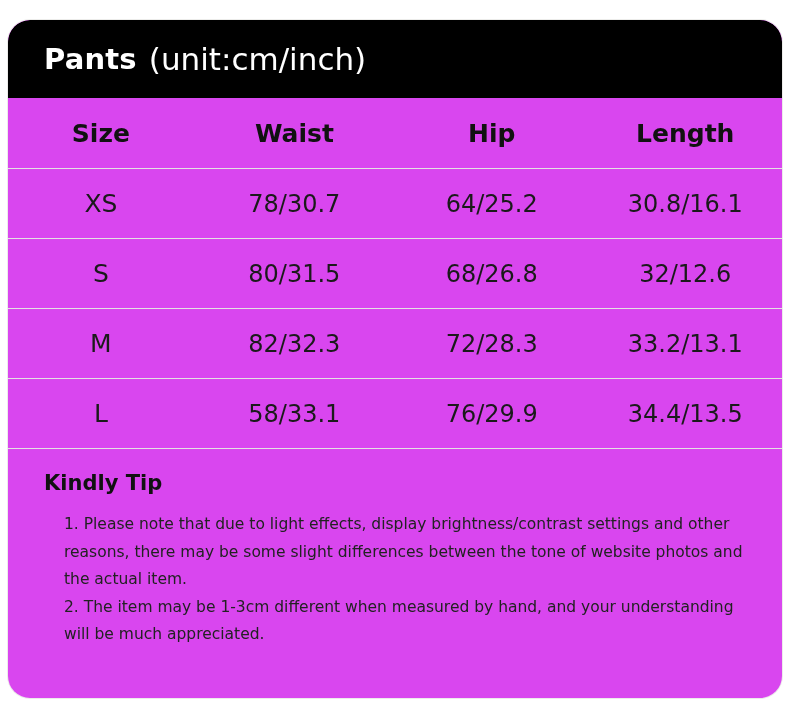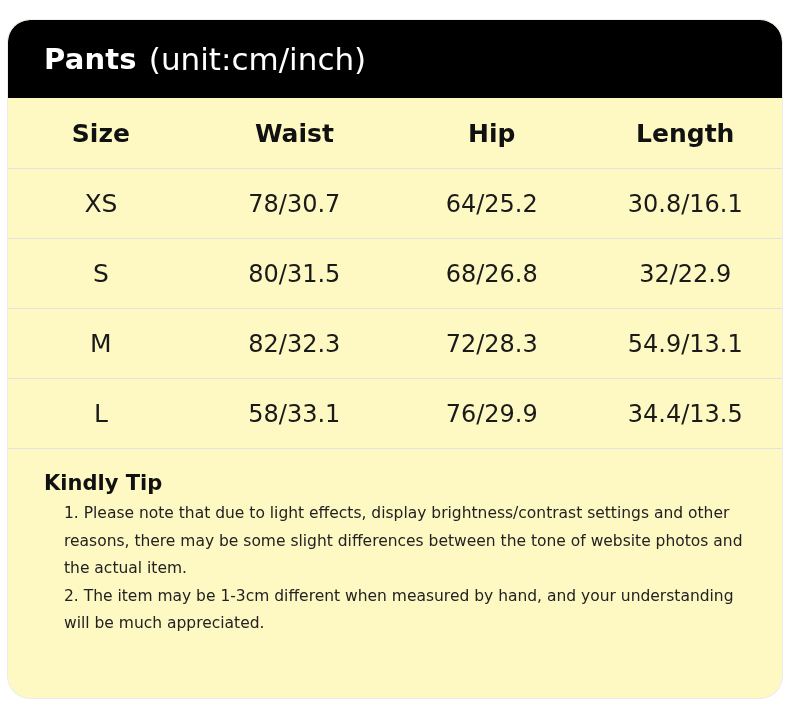--- a/index.html
+++ b/index.html
@@ -12,21 +12,21 @@
     height: 709px;
     font-family: "DejaVu Sans", sans-serif;
     -webkit-font-smoothing: antialiased;
   }
   .size-card {
     position: absolute;
     left: 8px;
     top: 20px;
     width: 774px;
     height: 678px;
-    background: #fef9c3;
+    background: #d946ef;
     border-radius: 22px;
     overflow: hidden;
     box-shadow: 0 0 0 1px #ececea;
   }
   .card-header {
     height: 78px;
     background: #000000;
     display: flex;
     align-items: center;
     padding-left: 36px;
@@ -78,21 +78,21 @@
   col.col-a { width: 26%; }
   col.col-b { width: 25%; }
   col.col-c { width: 25%; }
   .tip-block {
     padding: 22px 36px 0 36px;
   }
   .tip-title {
     font-size: 21px;
     font-weight: 700;
     color: #111111;
-    margin-bottom: 5px;
+    margin-bottom: 16px;
   }
   .tip-line {
     font-size: 15.5px;
     line-height: 1.78;
     color: #222222;
     margin-left: 20px;
   }
 </style>
 </head>
 <body>
@@ -123,27 +123,27 @@
       <tr>
         <td class="size-label">XS</td>
         <td>78/30.7</td>
         <td>64/25.2</td>
         <td>30.8/16.1</td>
       </tr>
       <tr>
         <td class="size-label">S</td>
         <td>80/31.5</td>
         <td>68/26.8</td>
-        <td>32/22.9</td>
+        <td>32/12.6</td>
       </tr>
       <tr>
         <td class="size-label">M</td>
         <td>82/32.3</td>
         <td>72/28.3</td>
-        <td>54.9/13.1</td>
+        <td>33.2/13.1</td>
       </tr>
       <tr>
         <td class="size-label">L</td>
         <td>58/33.1</td>
         <td>76/29.9</td>
         <td>34.4/13.5</td>
       </tr>
     </tbody>
   </table>
 

